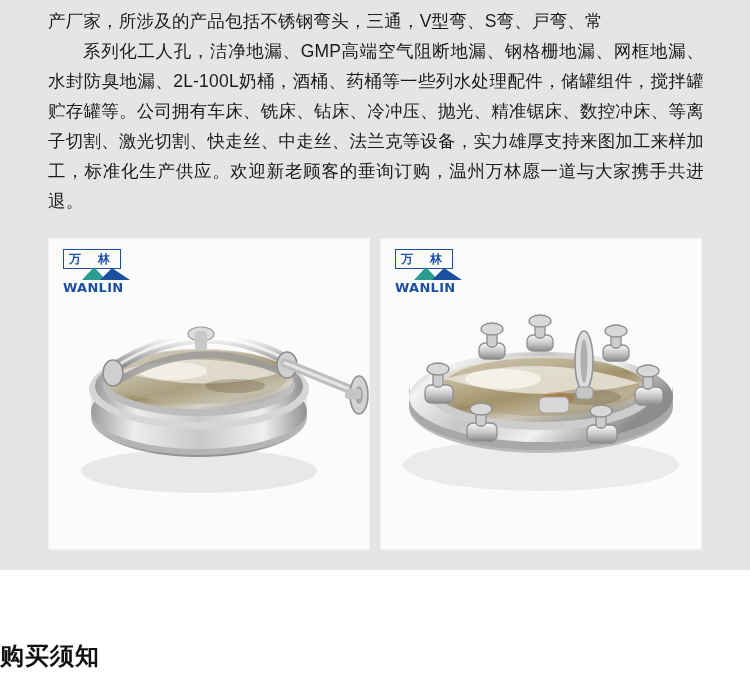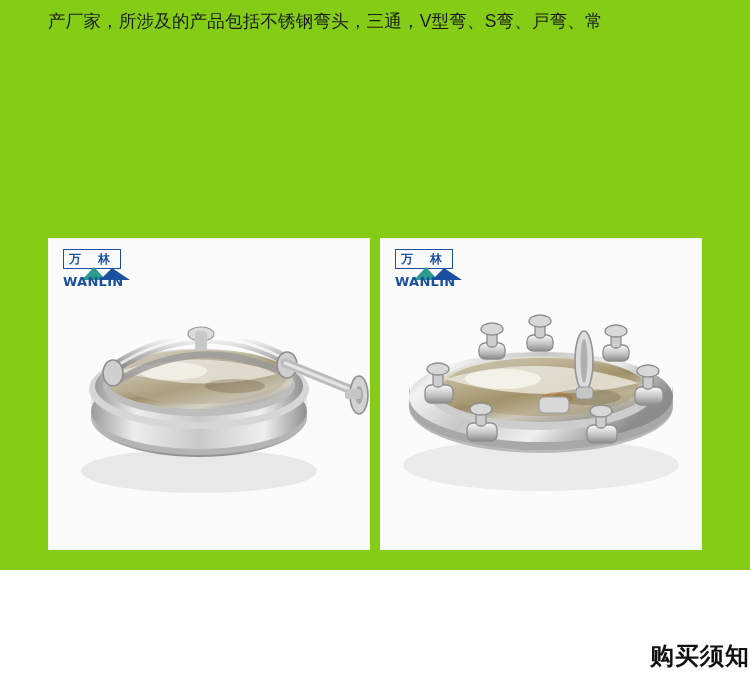--- a/index.html
+++ b/index.html
@@ -15,21 +15,21 @@
     position: relative;
   }
 
   
   .banner {
     position: absolute;
     left: 0;
     top: 0;
     width: 750px;
     height: 570px;
-    background: #84cc16;
+    background: #e5e5e5;
   }
   .banner-inner {
     position: absolute;
     left: 0;
     top: 0;
     width: 750px;
     height: 570px;
   }
 
   
@@ -111,21 +111,21 @@
     position: absolute;
     left: 17px;
     top: 16px;
     width: 26px;
     height: 16px;
   }
   .logo-mark svg { display: block; }
   .logo-text {
     position: absolute;
     left: 0;
-    top: 25px;
+    top: 31px;
     font-size: 13px;
     font-weight: bold;
     color: #1b4fa0;
     letter-spacing: 0.3px;
     font-family: "DejaVu Sans", sans-serif;
   }
 
   
   .prod1 {
     position: absolute;
@@ -142,35 +142,36 @@
     width: 320px;
     height: 310px;
   }
 
   
   .bottom-heading {
     position: absolute;
     left: 0;
     top: 640px;
     width: 750px;
-    text-align: right;
+    text-align: left;
     font-size: 24px;
     font-weight: bold;
     color: #111111;
     letter-spacing: 1px;
   }
 </style>
 </head>
 <body>
 
 <div class="banner">
   <div class="banner-inner">
 
     <div class="text-block">
       <p>产厂家，所涉及的产品包括不锈钢弯头，三通，V型弯、S弯、戸弯、常</p>
+      <p class="indent">系列化工人孔，洁净地漏、GMP高端空气阻断地漏、钢格栅地漏、网框地漏、水封防臭地漏、2L-100L奶桶，酒桶、药桶等一些列水处理配件，储罐组件，搅拌罐贮存罐等。公司拥有车床、铣床、钻床、冷冲压、抛光、精准锯床、数控冲床、等离子切割、激光切割、快走丝、中走丝、法兰克等设备，实力雄厚支持来图加工来样加工，标准化生产供应。欢迎新老顾客的垂询订购，温州万林愿一道与大家携手共进退。</p>
     </div>
 
 
     <div class="photos">
 
       <div class="photo-card">
 
         <div class="prod1">
           <svg width="320" height="310" viewBox="0 0 320 310">
             <defs>

